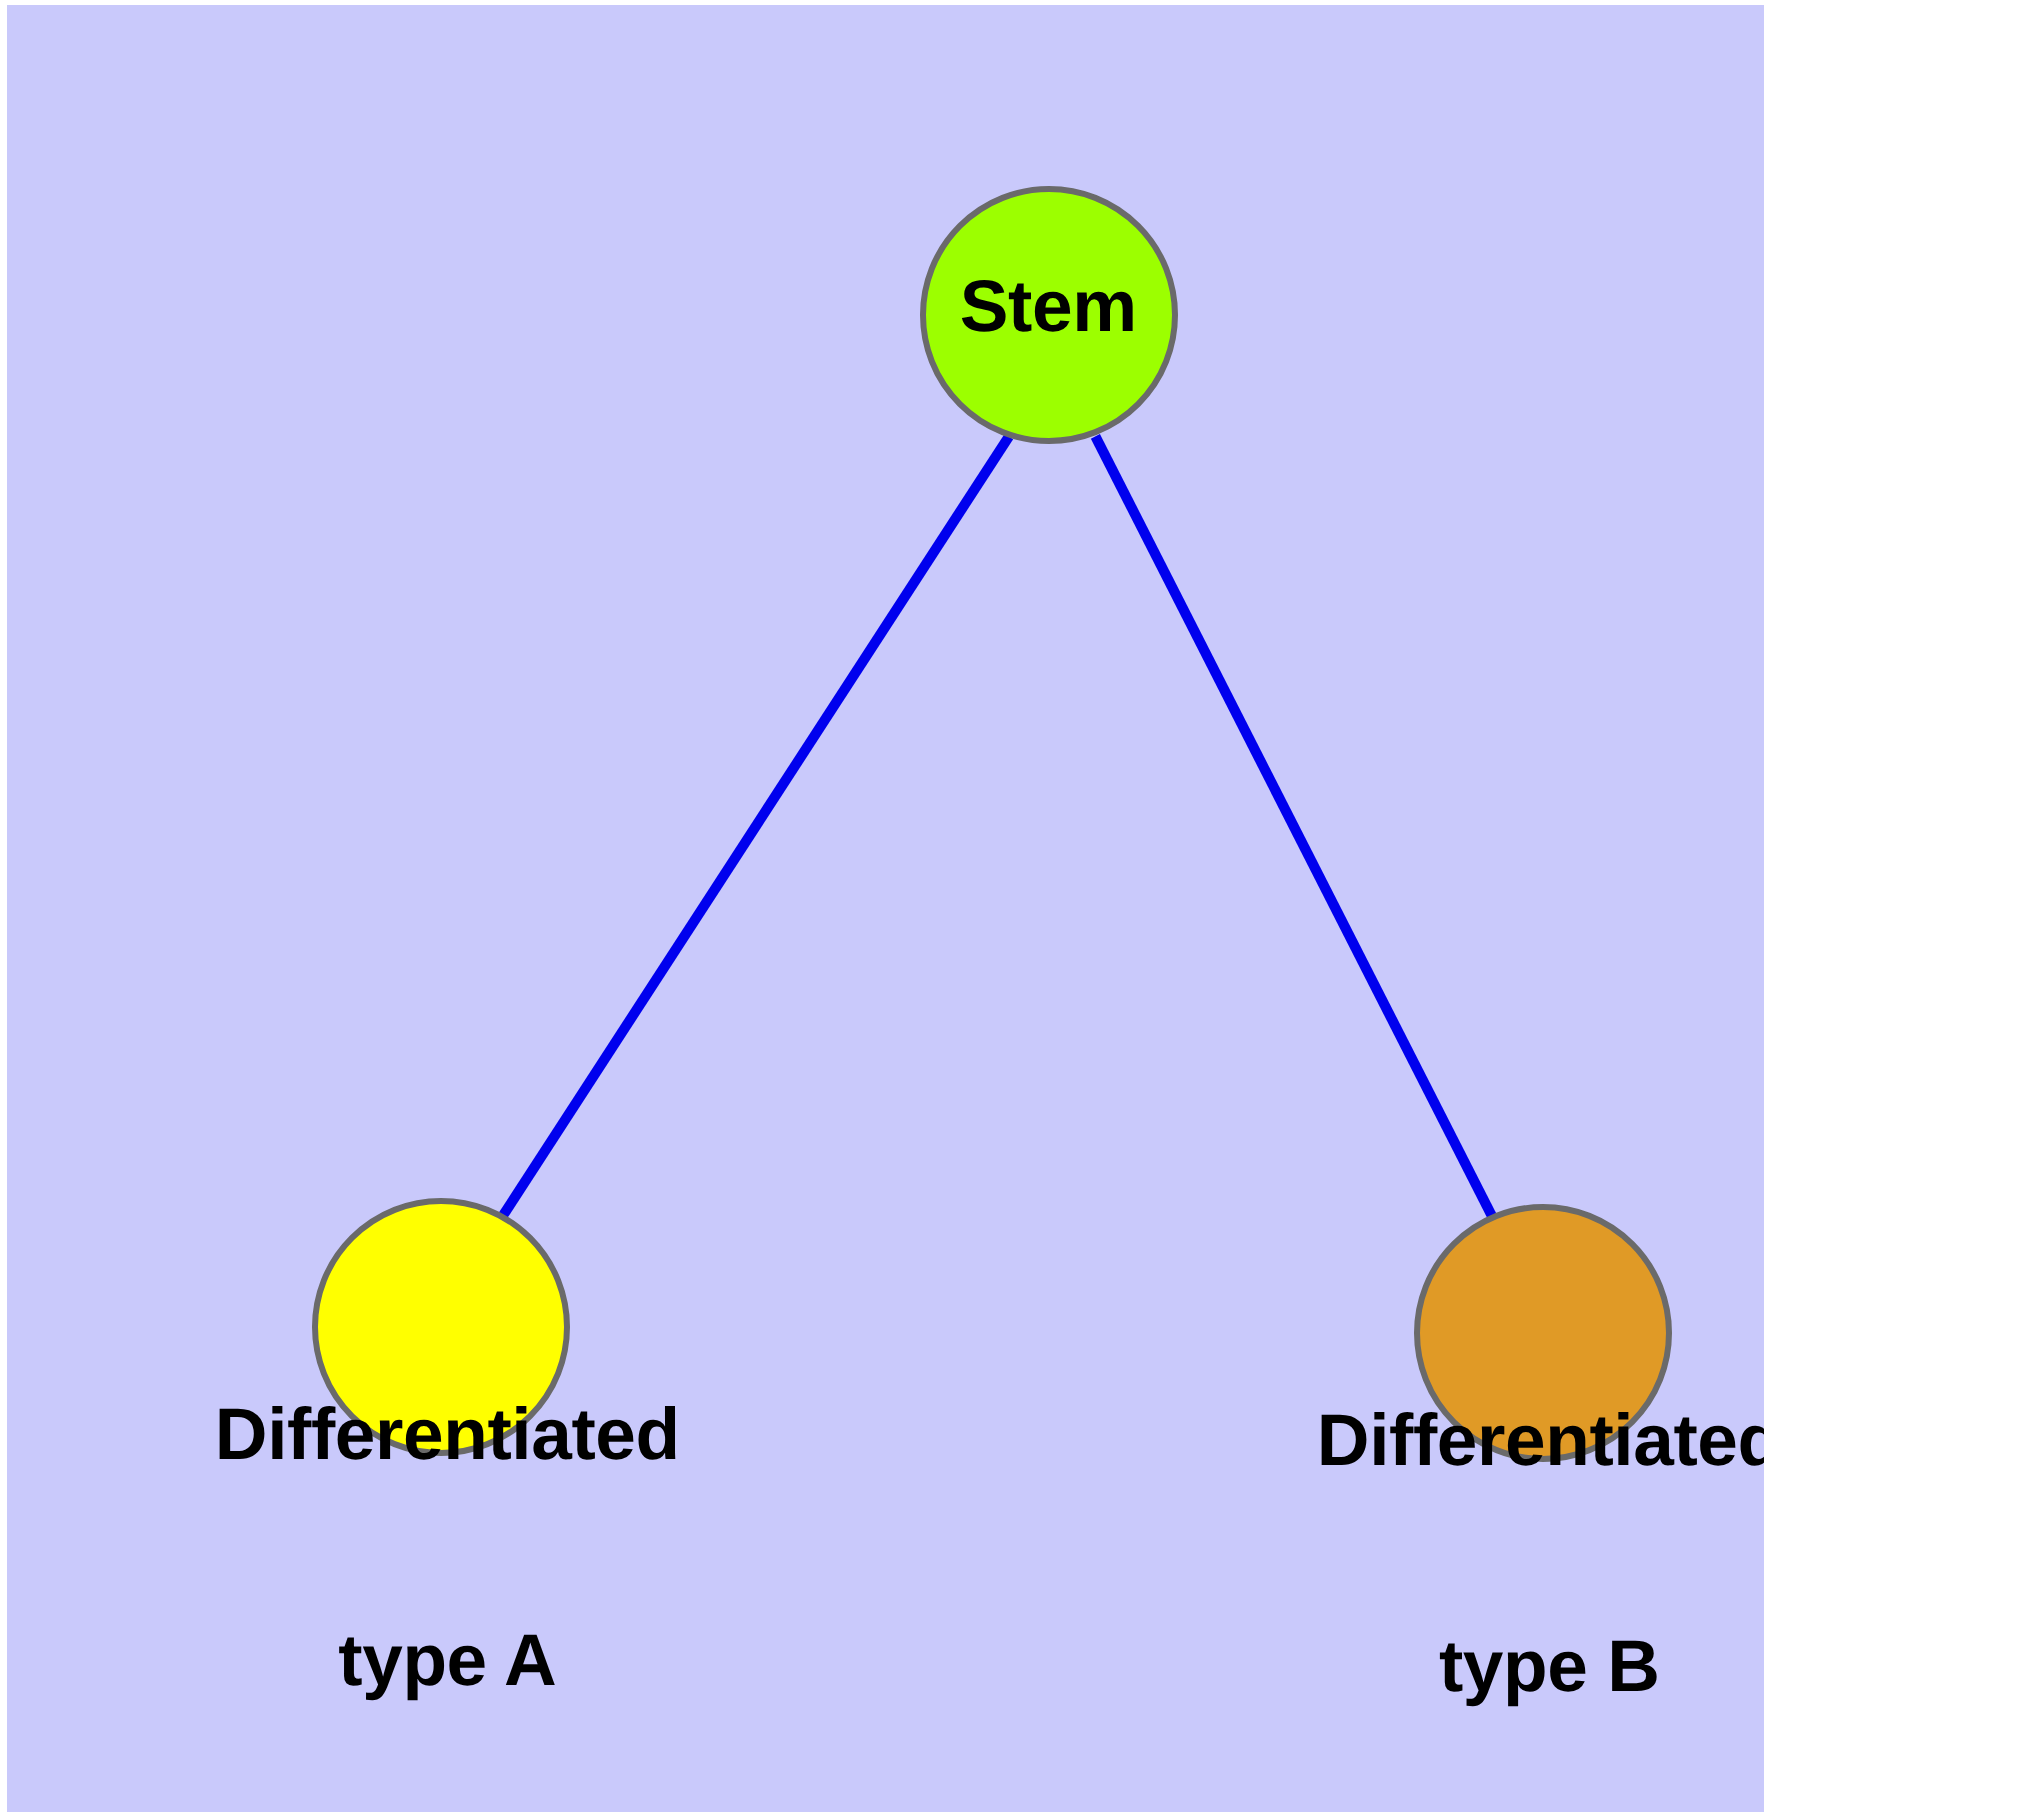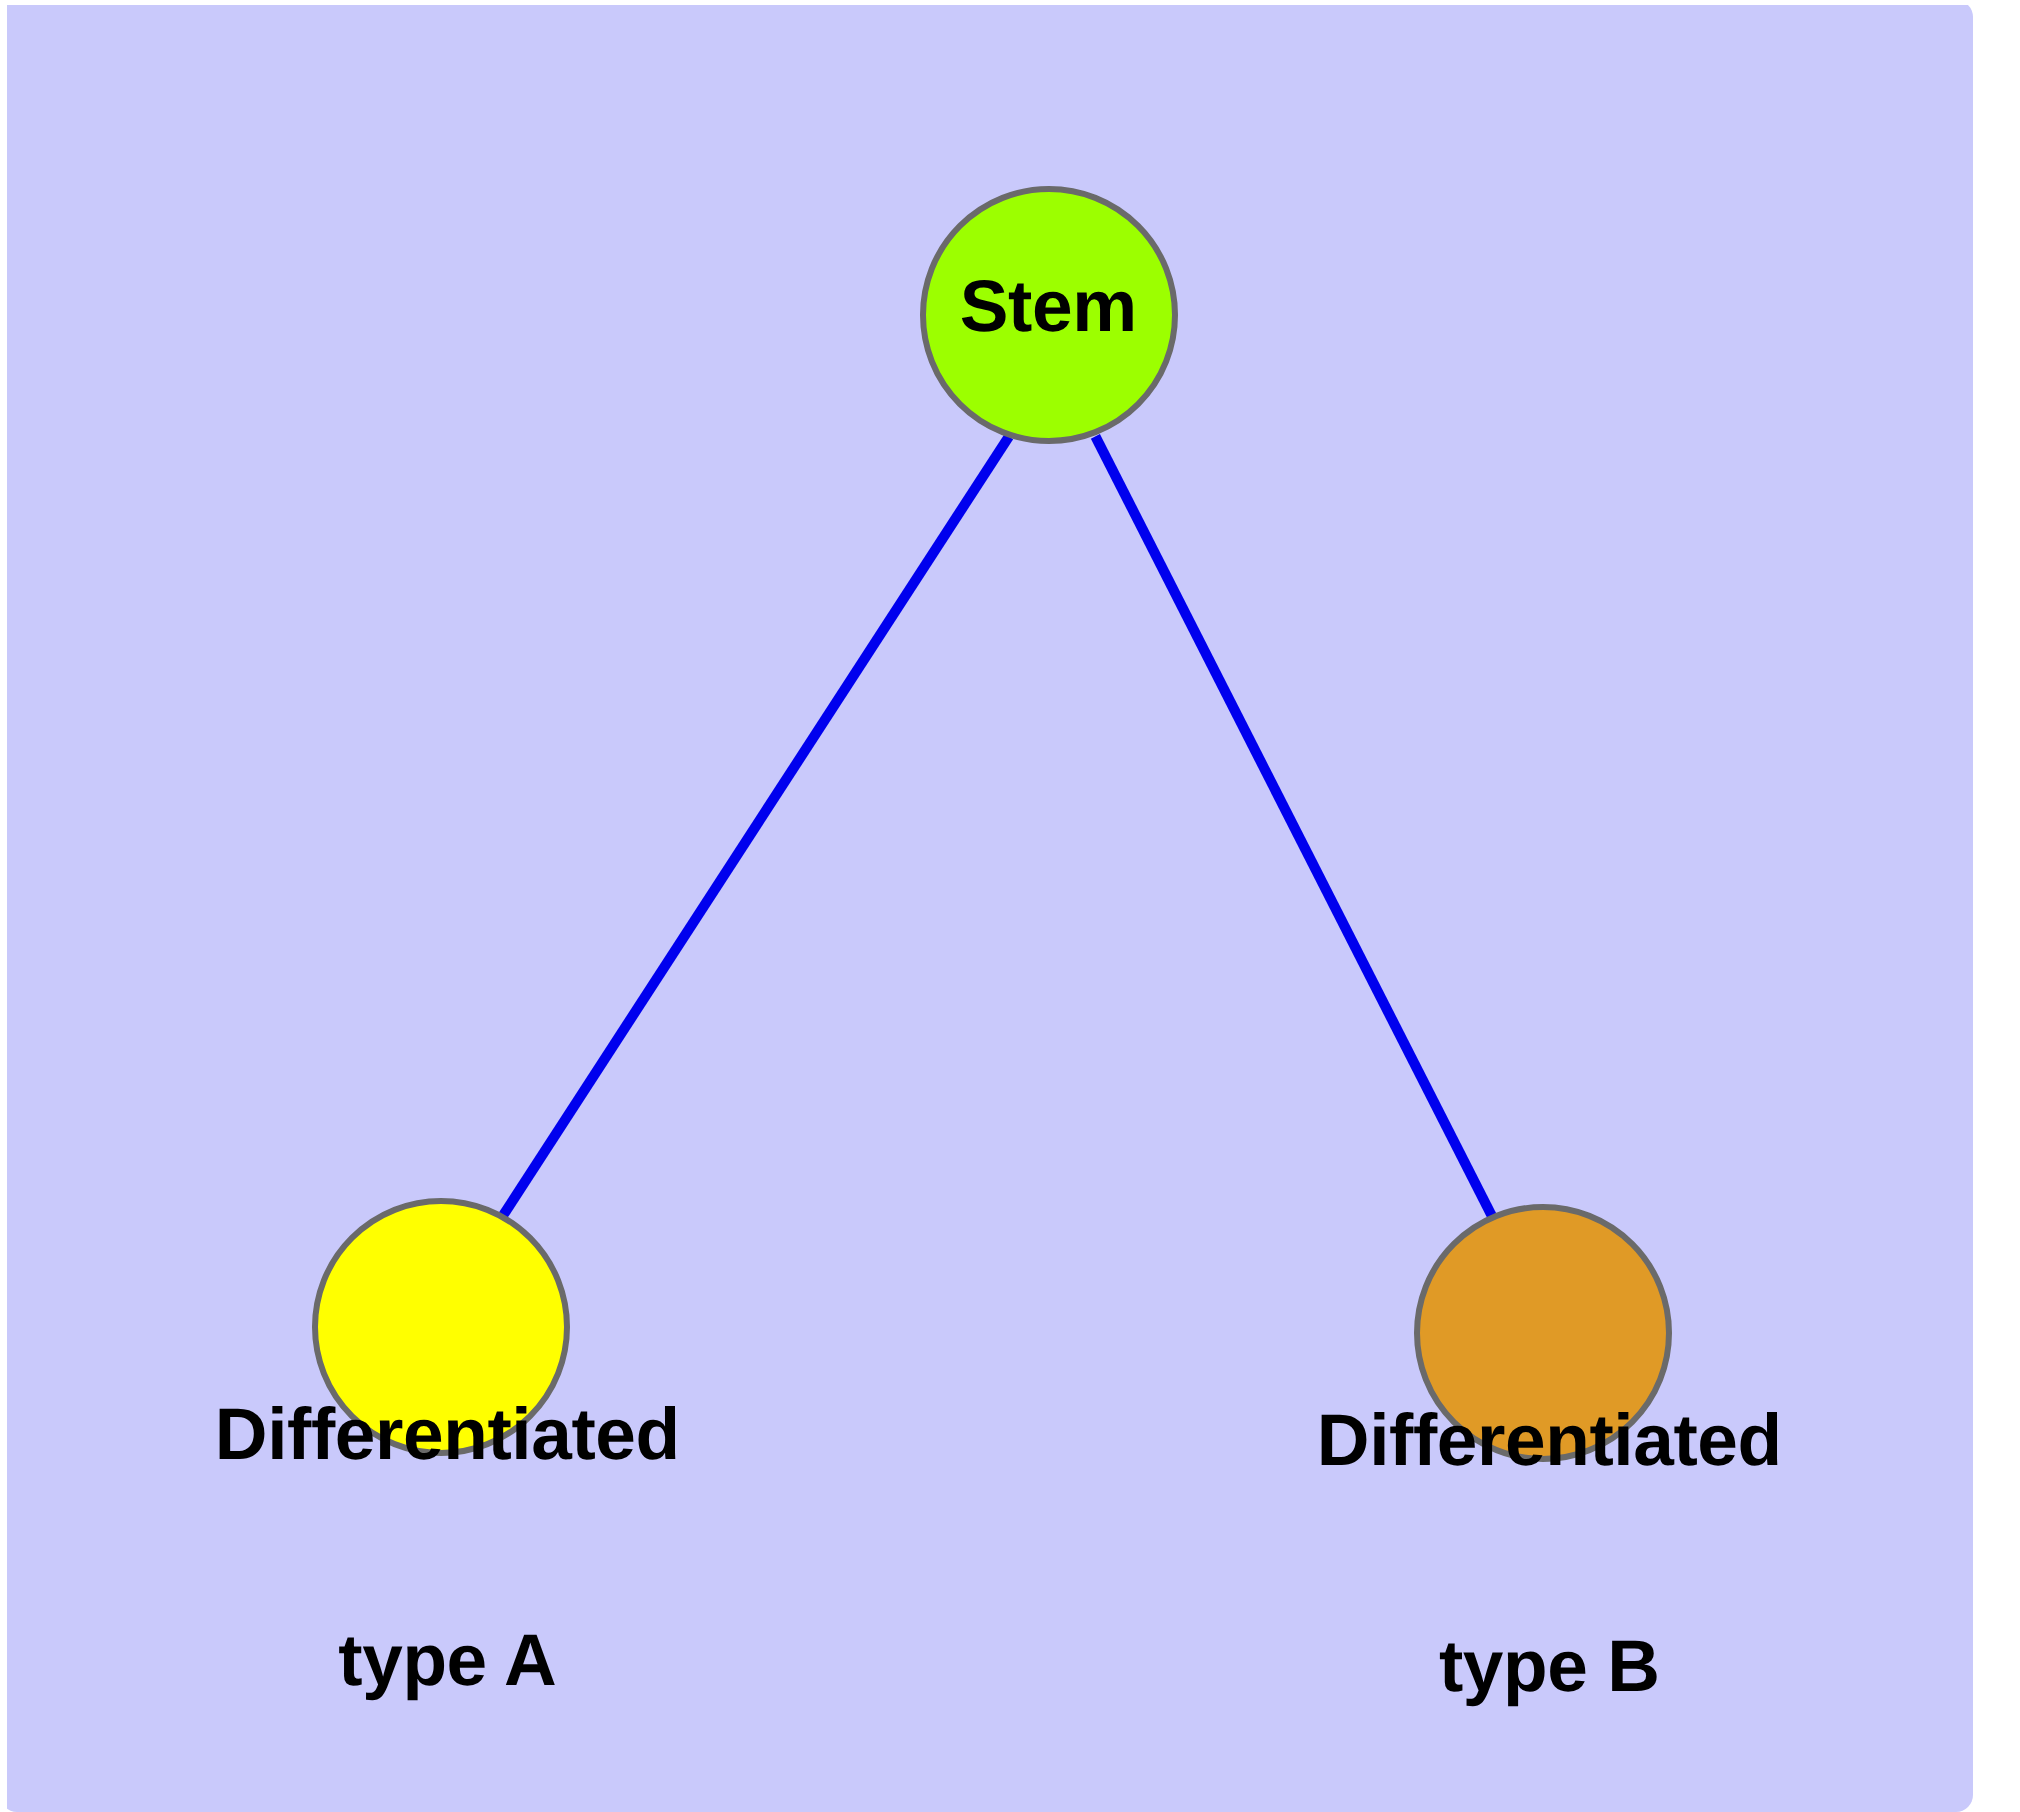--- a/index.html
+++ b/index.html
@@ -2,26 +2,25 @@
 <html style="font-size:13.6px"><head>
 <meta charset="utf-8">
 <style>
   html, body {
     margin: 0;
     padding: 0;
     background: #ffffff;
   }
   #canvas {
     position: relative;
-    width: 1973px;
+    width: 1764px;
     height: 1812px;
     background: #ffffff;
     overflow: hidden;
     font-family: "Liberation Sans", sans-serif;
-    border-radius: 17px;
   }
   #plot-area {
     position: absolute;
     left: 6.8px;
     top: 5.1px;
     width: 2014px;
     height: 1807px;
     background: #c9c9fb;
   }
   .edge-layer {

